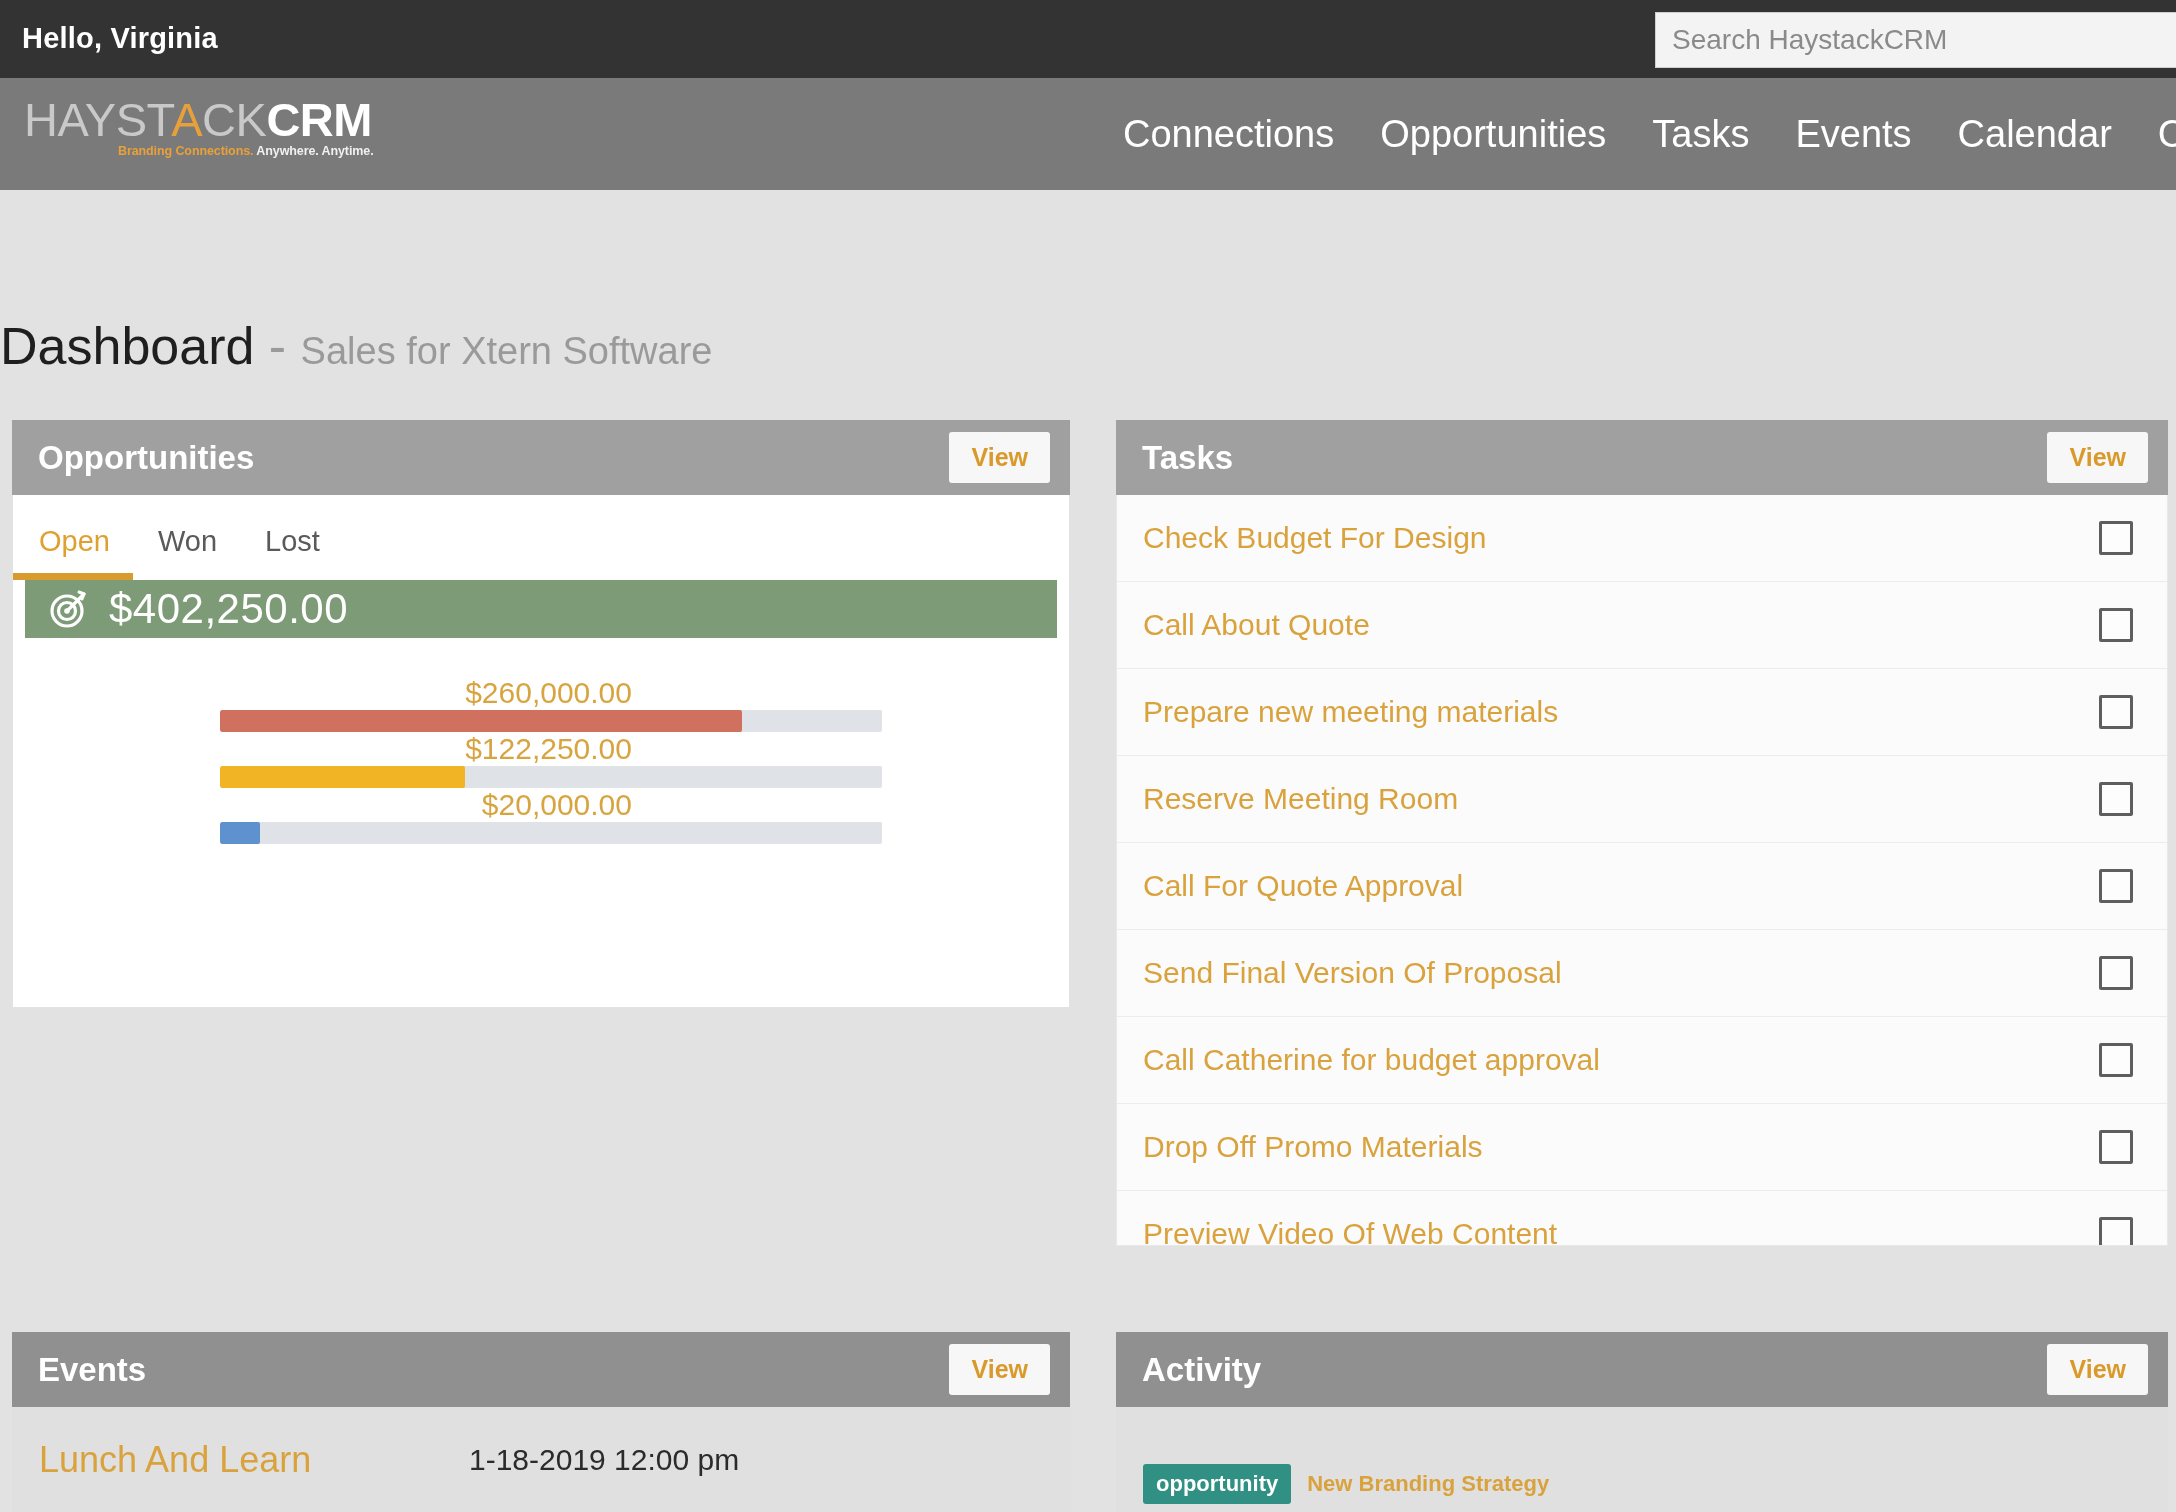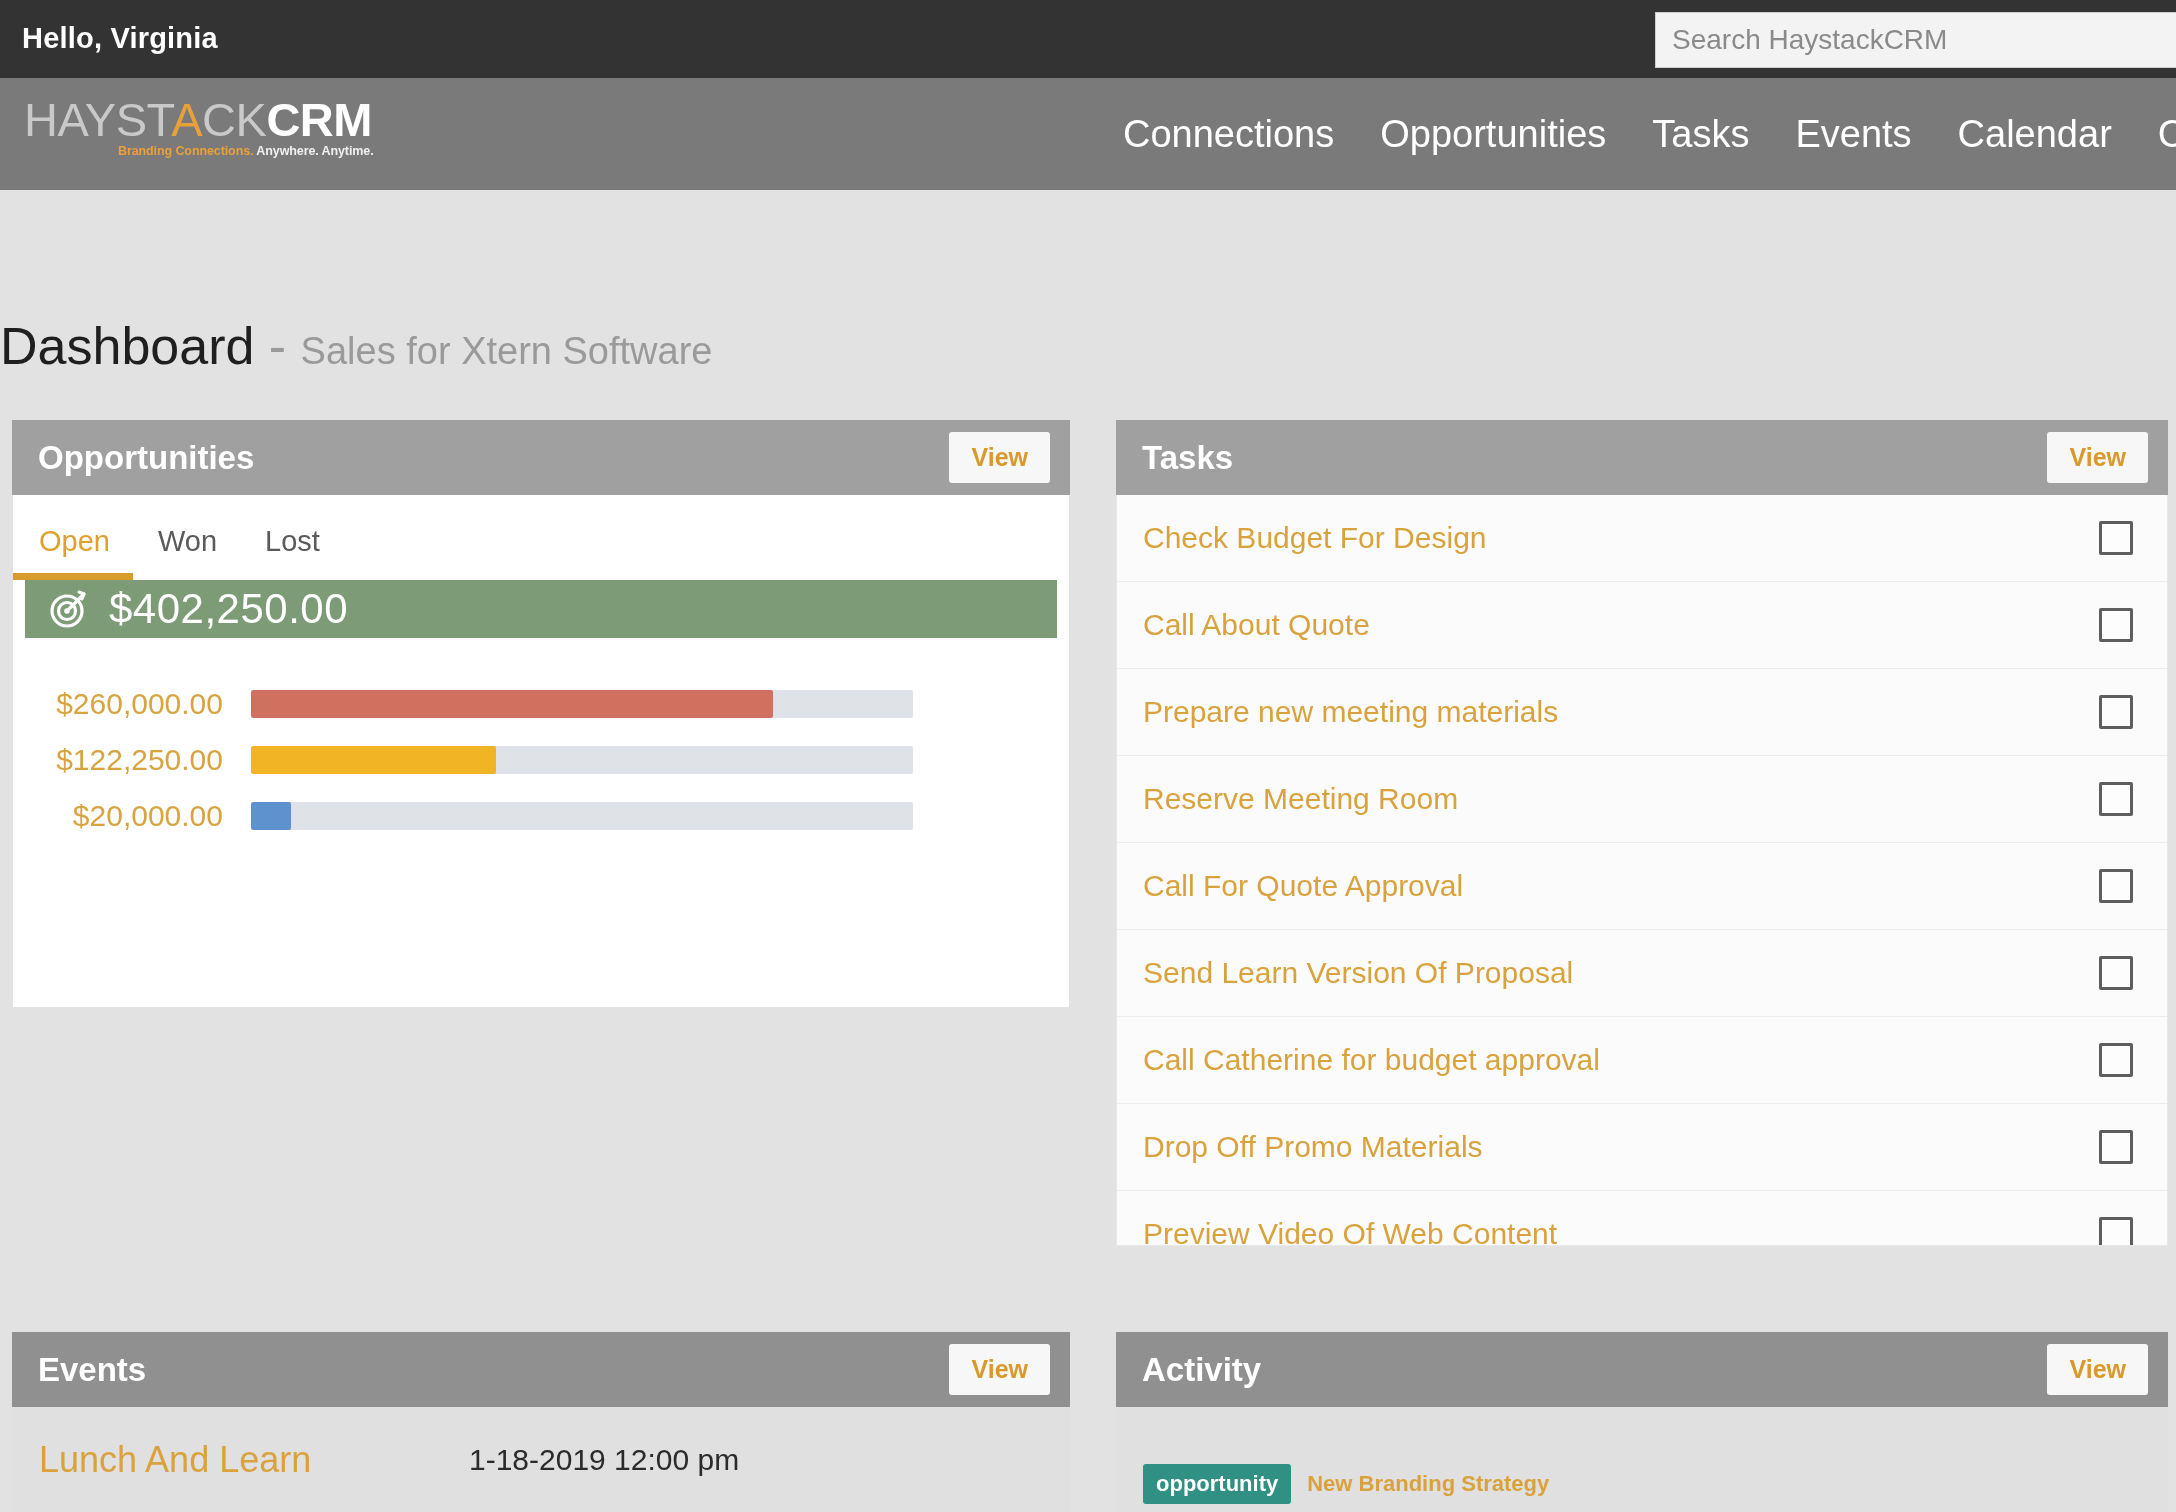--- a/index.html
+++ b/index.html
@@ -198,20 +198,21 @@
     letter-spacing: 0.5px;
   }
   .opp-bars {
     padding: 38px 0 0 0;
   }
   .bar-row {
     display: flex;
     align-items: center;
     height: 56px;
     padding-left: 20px;
+    flex-direction: column;
   }
   .bar-label {
     width: 218px;
     text-align: right;
     padding-right: 28px;
     font-size: 30px;
     color: #d8a43f;
     white-space: nowrap;
   }
   .bar-track {
@@ -433,21 +434,21 @@
       </div>
       <div class="task-row">
         <span class="task-label">Reserve Meeting Room</span>
         <div class="task-check"></div>
       </div>
       <div class="task-row">
         <span class="task-label">Call For Quote Approval</span>
         <div class="task-check"></div>
       </div>
       <div class="task-row">
-        <span class="task-label">Send Learn Version Of Proposal</span>
+        <span class="task-label">Send Final Version Of Proposal</span>
         <div class="task-check"></div>
       </div>
       <div class="task-row">
         <span class="task-label">Call Catherine for budget approval</span>
         <div class="task-check"></div>
       </div>
       <div class="task-row">
         <span class="task-label">Drop Off Promo Materials</span>
         <div class="task-check"></div>
       </div>

